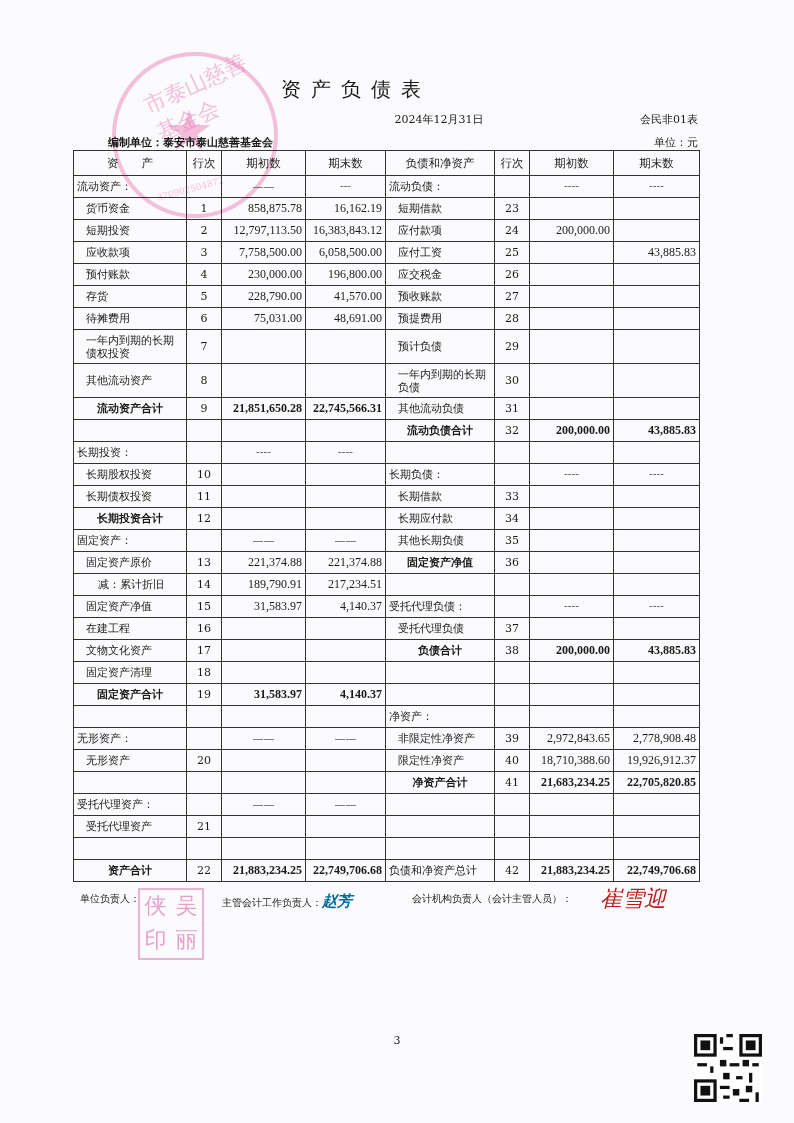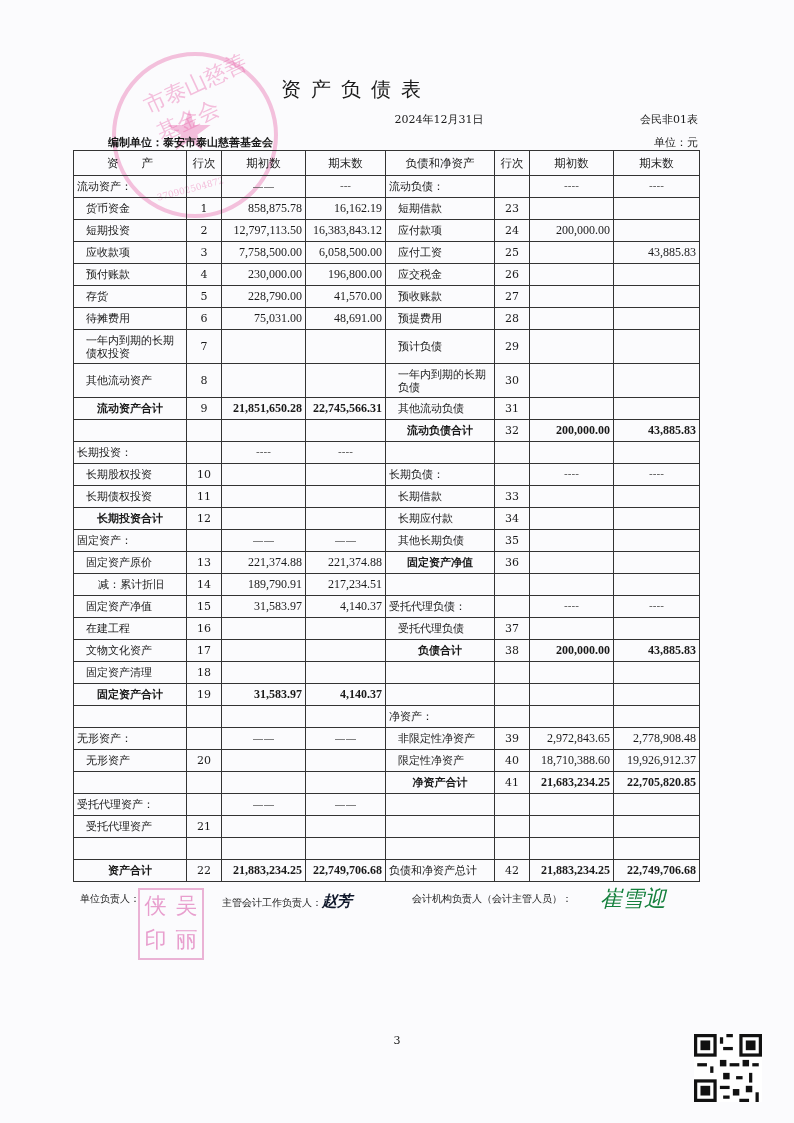--- a/index.html
+++ b/index.html
@@ -30,22 +30,22 @@
   .c-name { text-align: left; }
   .c-name.ind { padding-left: 12px; }
   .c-name.ind2 { padding-left: 24px; }
   .c-name.sum { text-align: center; font-weight: bold; }
   .c-row { text-align: center; }
   .c-num { text-align: right; font-family: "Liberation Serif", "DejaVu Serif", serif; font-size: 12px; }
   .c-num.b { font-weight: bold; }
   .c-dash { text-align: center; color: #555; }
   .footer { position: absolute; top: 892px; font-size: 10px; text-align: right; }
   .f1 { left: 80px; } .f2 { left: 222px; } .f3 { left: 412px; }
-  .sig { font-family: "DejaVu Serif", serif; font-style: italic; font-size: 15px; font-weight: bold; color: #0f172a; }
-  .sig2 { position: absolute; top: 884px; left: 600px; font-size: 22px; font-style: italic; color: #15803d; }
+  .sig { font-family: "DejaVu Serif", serif; font-style: italic; font-size: 15px; font-weight: bold; color: #0369a1; }
+  .sig2 { position: absolute; top: 884px; left: 600px; font-size: 22px; font-style: italic; color: #b91c1c; }
   .seal-square {
     position: absolute; top: 888px; left: 138px; width: 62px; height: 68px;
     border: 2px solid #e8a6cf; color: #e58fc6; display: grid;
     grid-template-columns: 1fr 1fr; grid-template-rows: 1fr 1fr;
     font-size: 22px; text-align: center; line-height: 32px; opacity: 0.85;
   }
   .seal-round {
     position: absolute; top: 52px; left: 112px; width: 158px; height: 158px;
     border: 4px solid rgba(232, 120, 180, 0.45); border-radius: 50%;
     color: rgba(232, 100, 170, 0.4); pointer-events: none;

